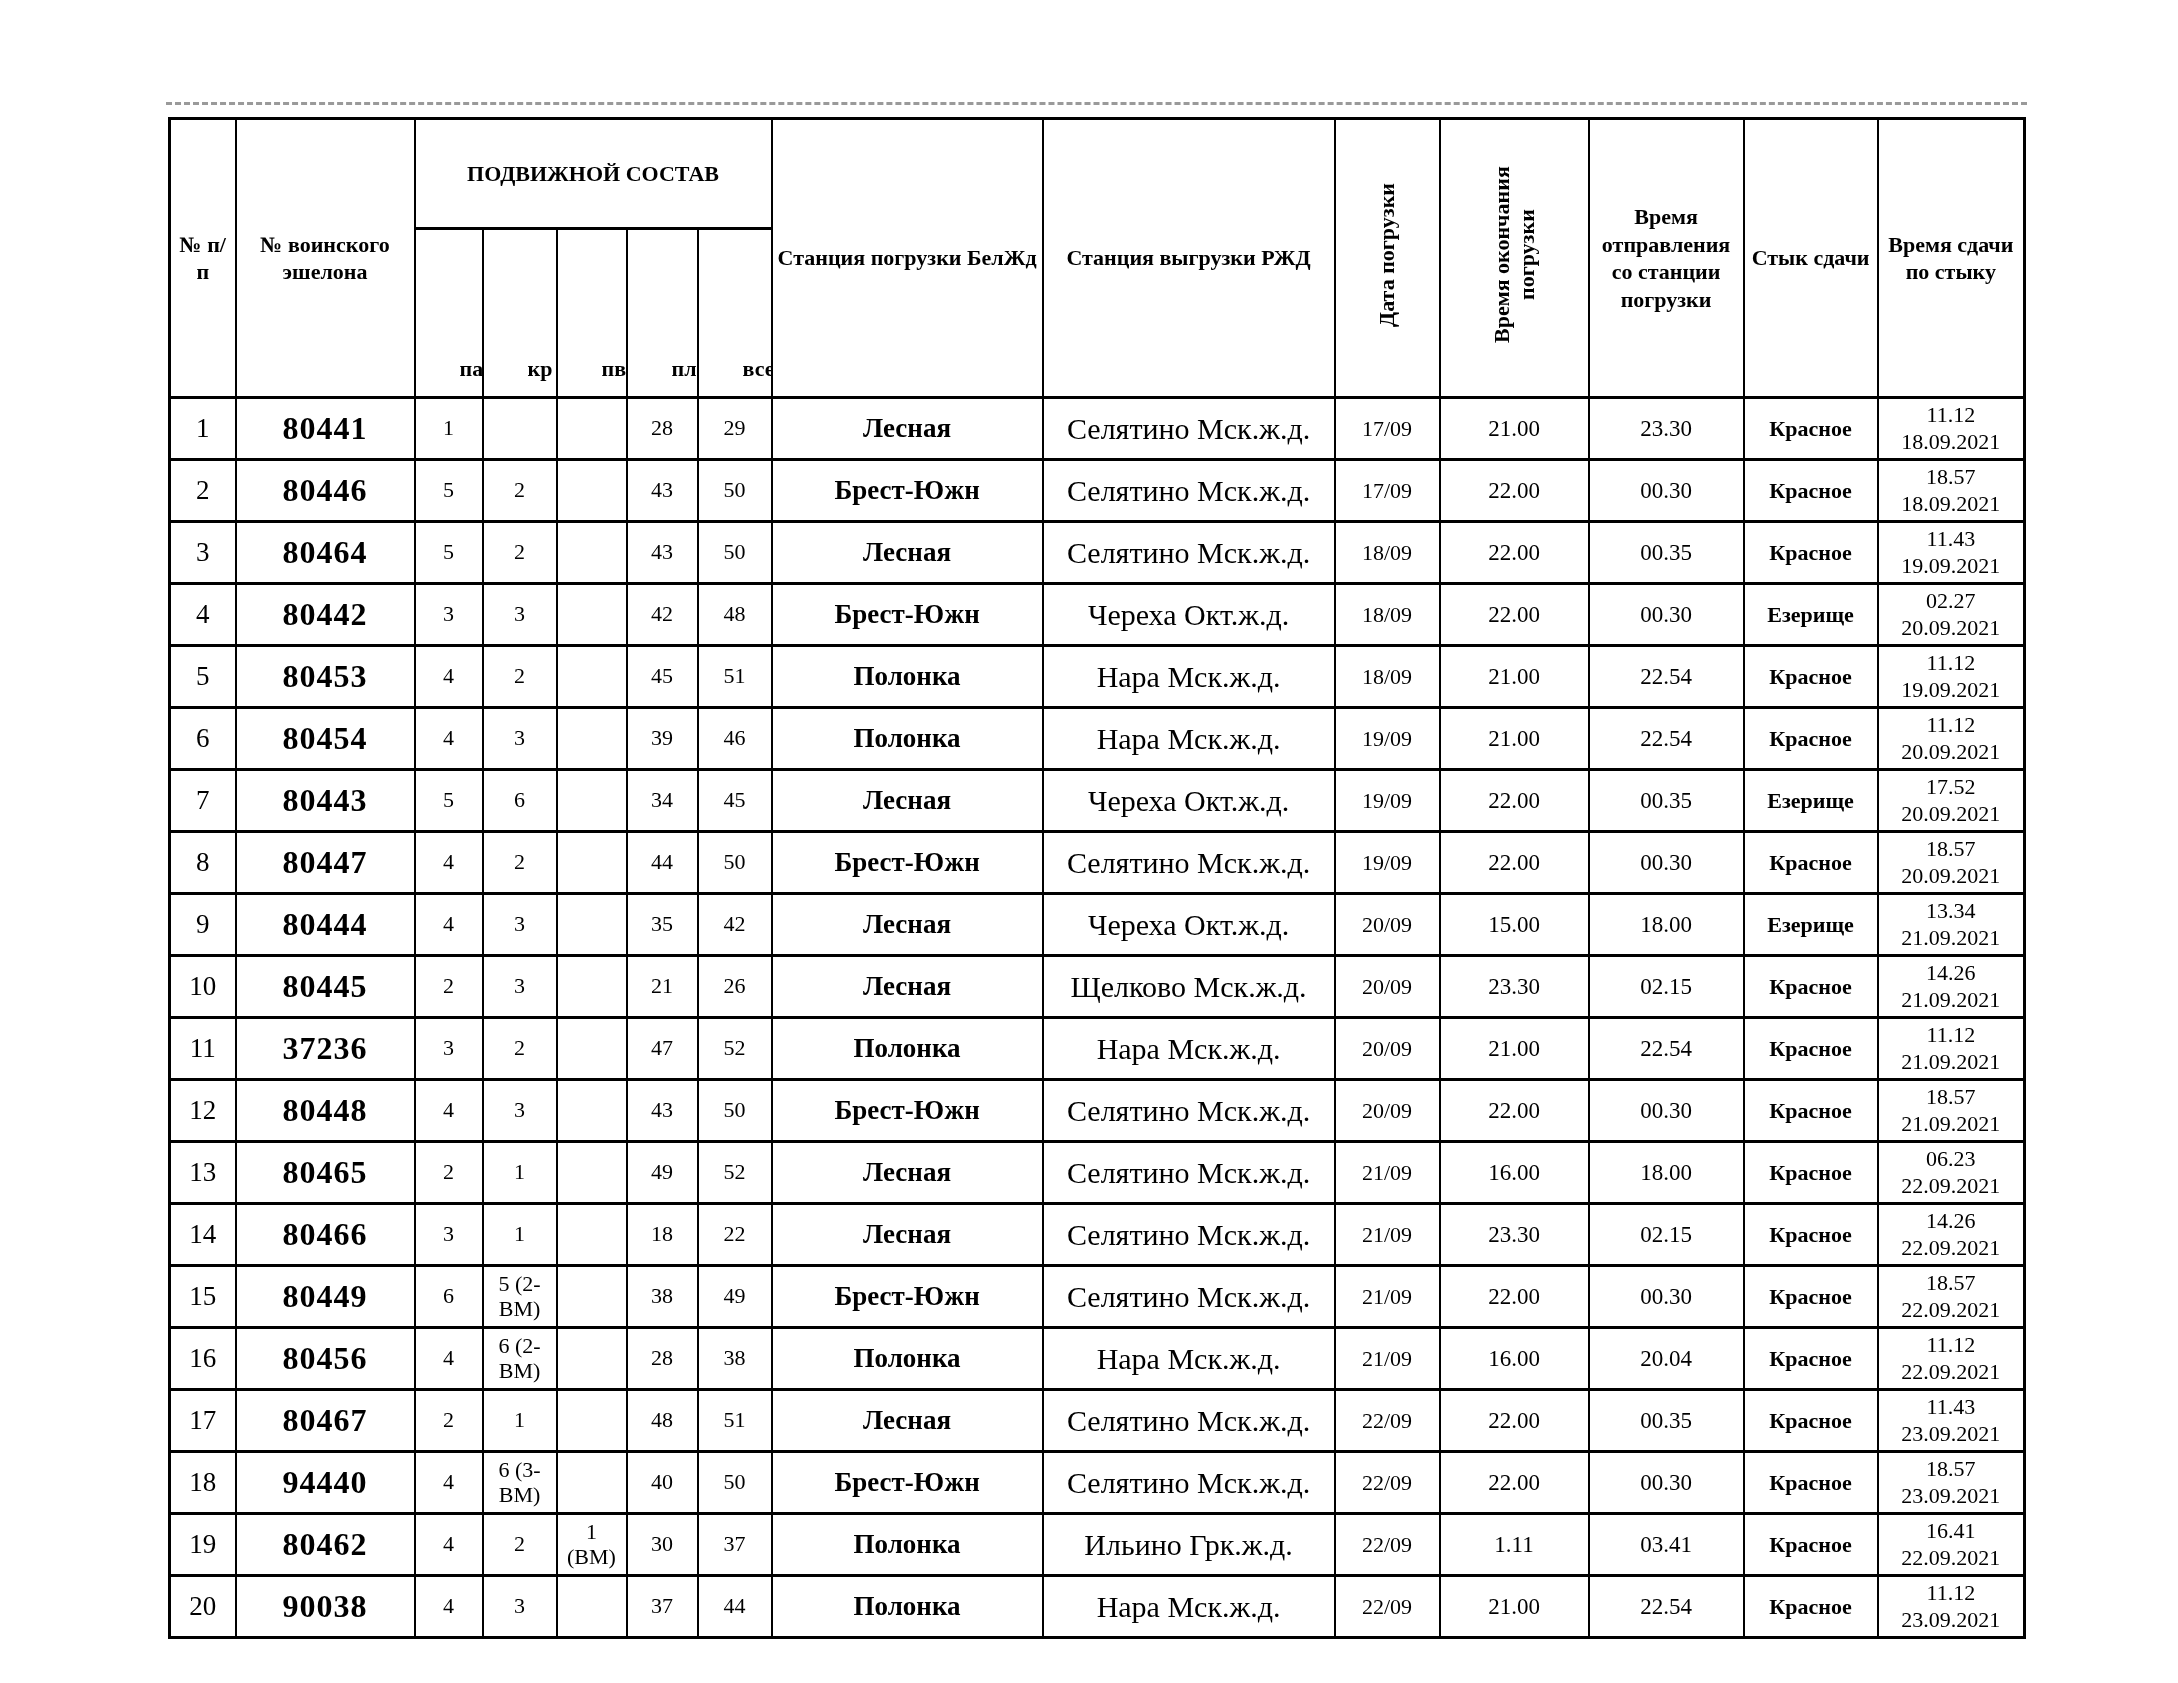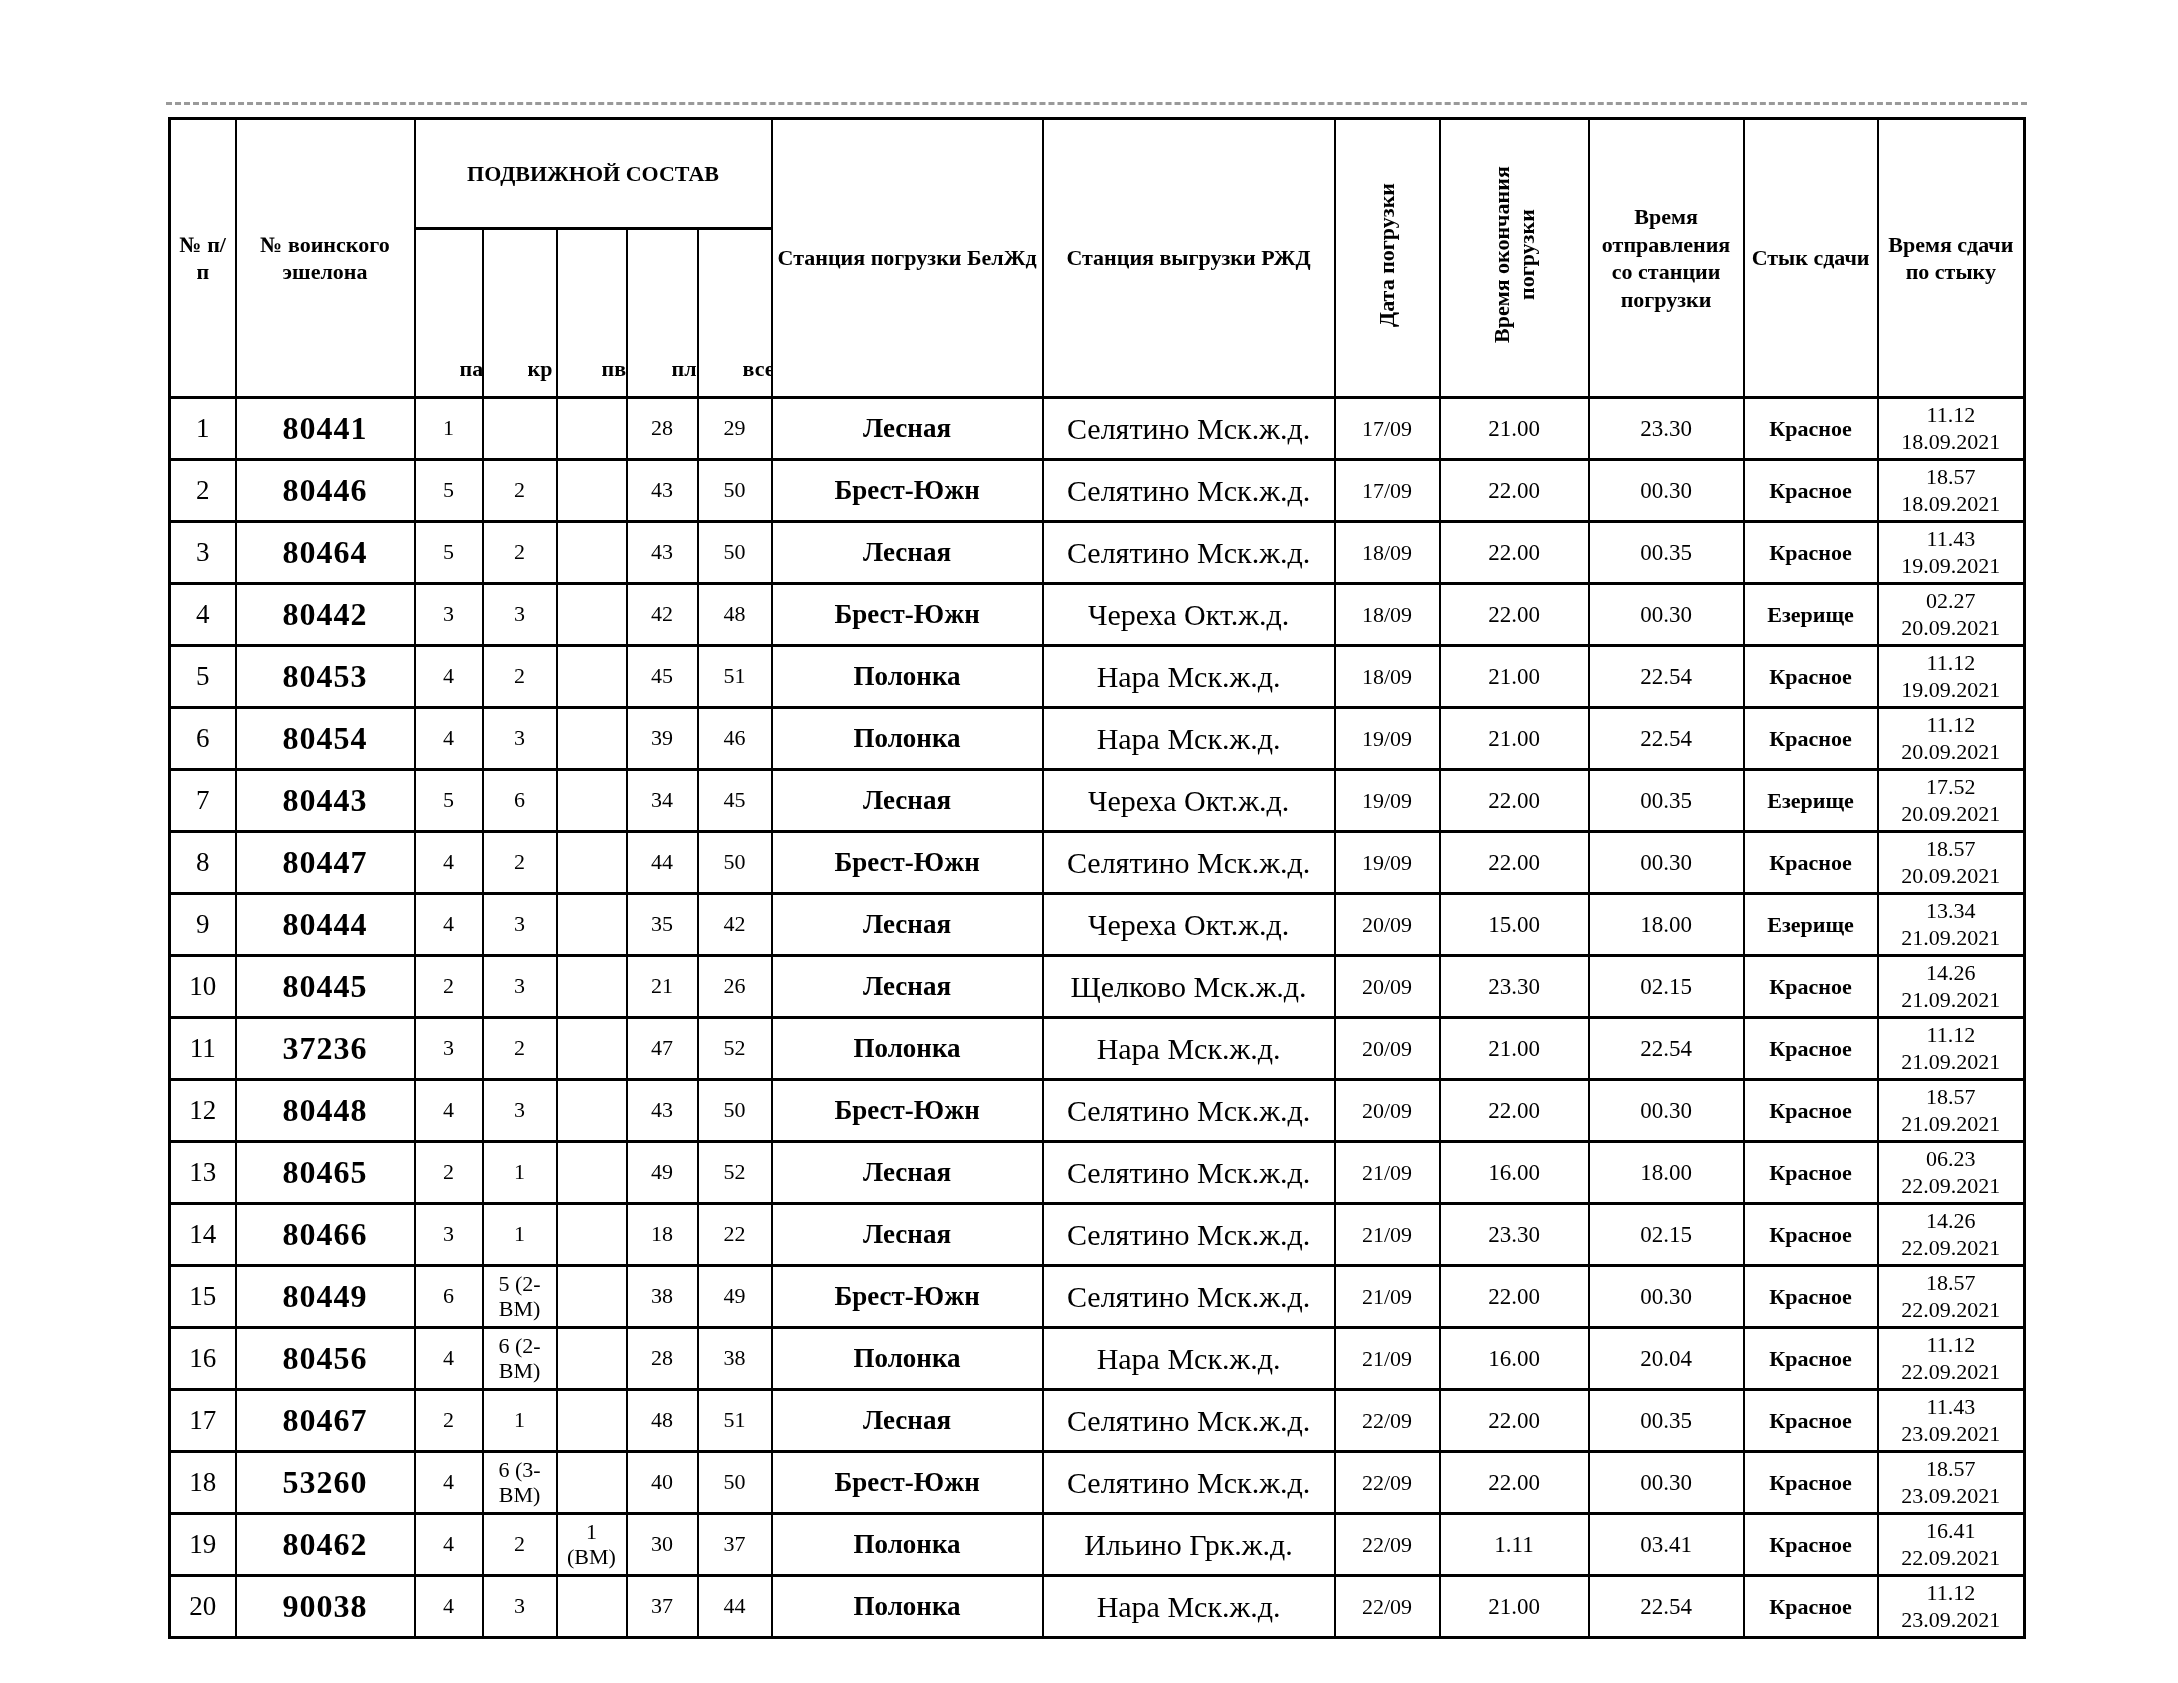--- a/index.html
+++ b/index.html
@@ -471,21 +471,21 @@
       <td class="c-time">00.35</td>
       <td class="c-junc">Красное</td>
       <td class="c-hand">
         <span class="line">11.43</span>
         <span class="line">23.09.2021</span>
       </td>
     </tr>
 
     <tr>
       <td class="c-n">18</td>
-      <td class="c-ech">53260</td>
+      <td class="c-ech">94440</td>
       <td class="c-s">4</td>
       <td class="c-s">6 (3-ВМ)</td>
       <td class="c-s"></td>
       <td class="c-s">40</td>
       <td class="c-s">50</td>
       <td class="c-load">Брест-Южн</td>
       <td class="c-unload">Селятино Мск.ж.д.</td>
       <td class="c-date">22/09</td>
       <td class="c-time">22.00</td>
       <td class="c-time">00.30</td>

